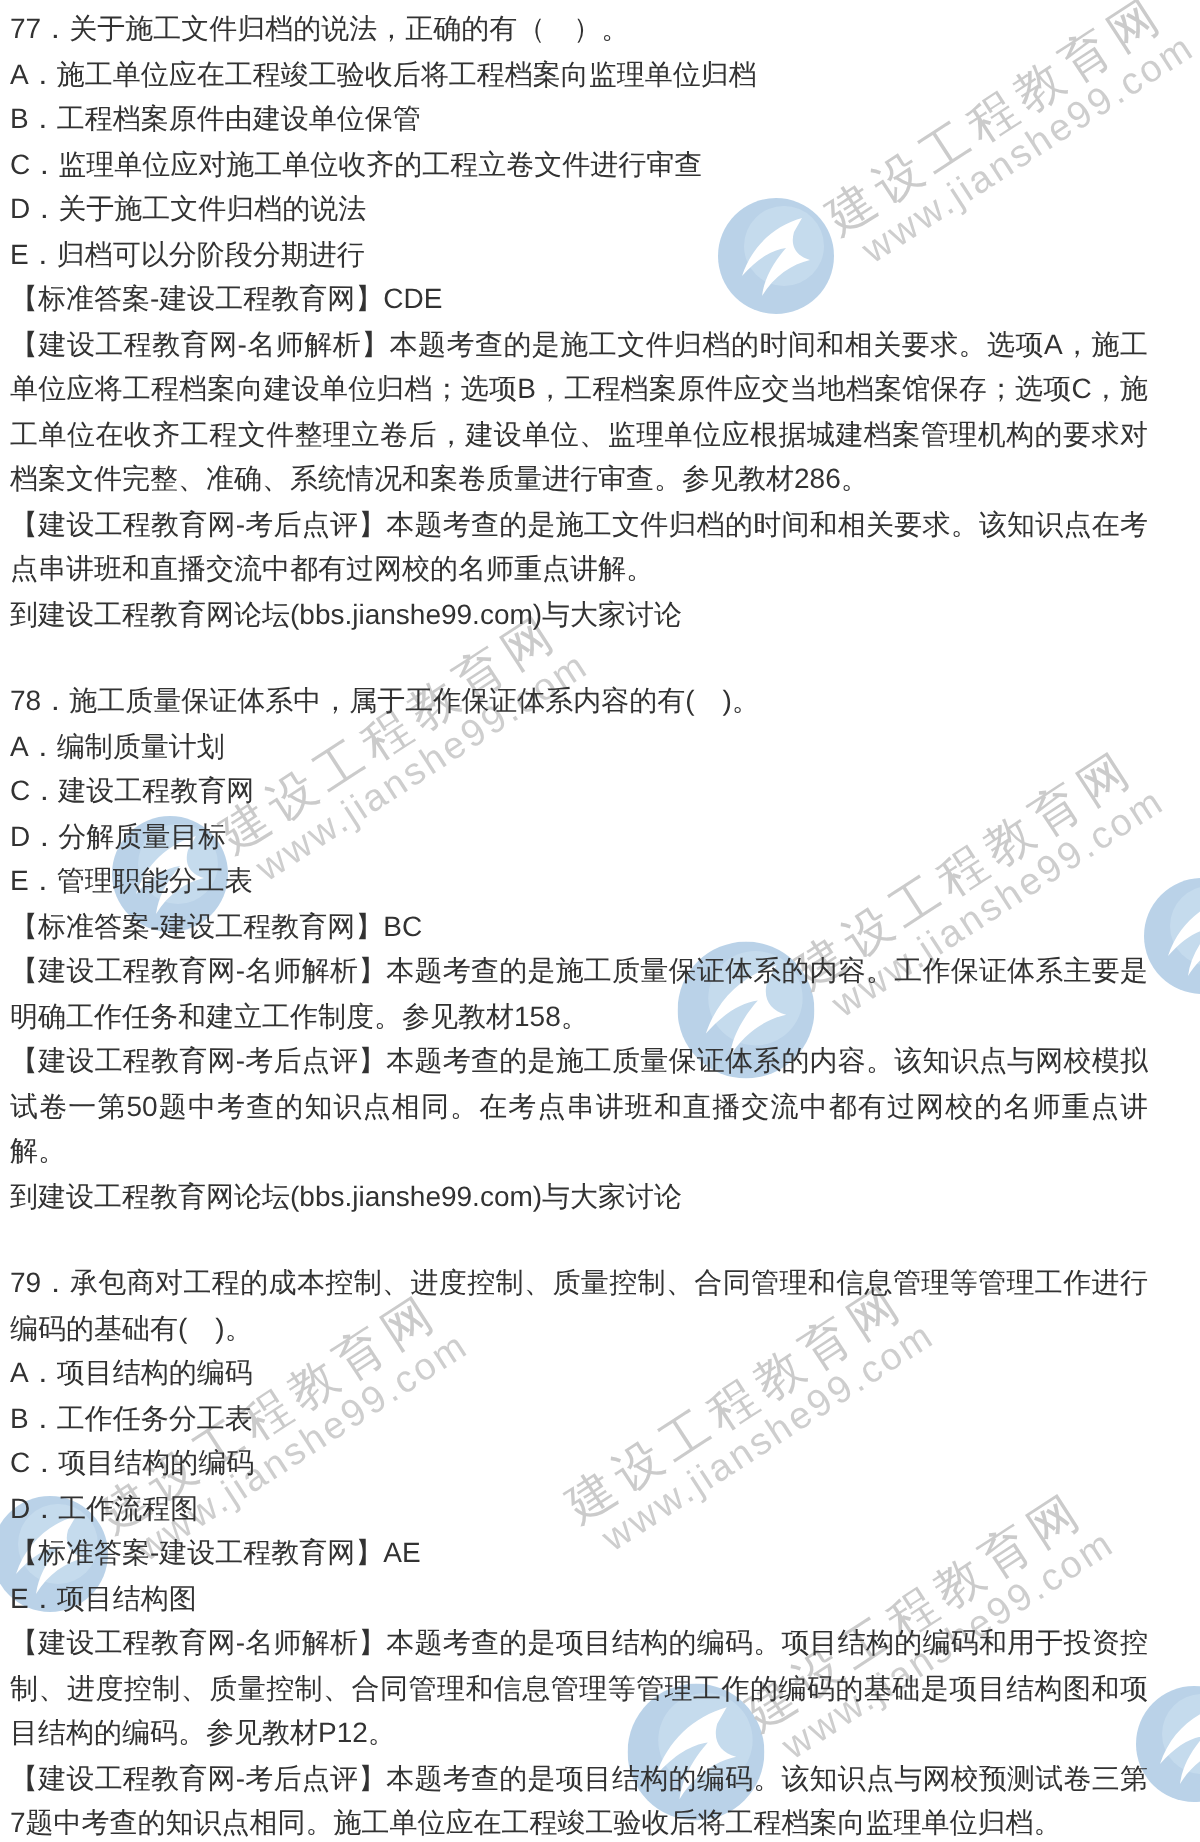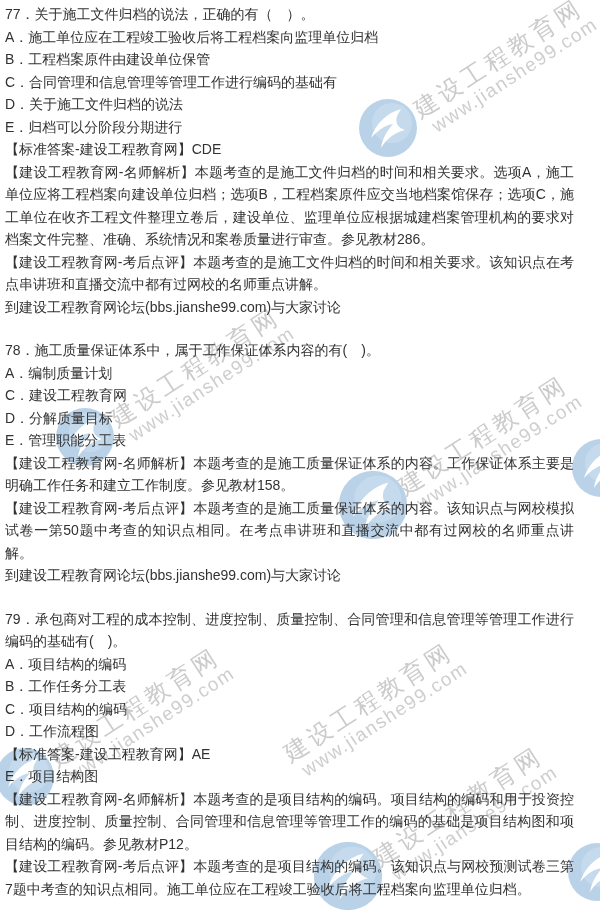--- a/index.html
+++ b/index.html
@@ -164,35 +164,36 @@
     </div>
 
   </div>
 
   <div class="content">
 
     <div class="q-block">
       <div class="line">77．关于施工文件归档的说法，正确的有（　）。</div>
       <div class="line">A．施工单位应在工程竣工验收后将工程档案向监理单位归档</div>
       <div class="line">B．工程档案原件由建设单位保管</div>
-      <div class="line">C．合同管理和信息管理等管理工作进行编码的基础有</div>
+      <div class="line">C．监理单位应对施工单位收齐的工程立卷文件进行审查</div>
       <div class="line">D．关于施工文件归档的说法</div>
       <div class="line">E．归档可以分阶段分期进行</div>
       <div class="line">【标准答案-建设工程教育网】CDE</div>
       <div class="line">【建设工程教育网-名师解析】本题考查的是施工文件归档的时间和相关要求。选项A，施工单位应将工程档案向建设单位归档；选项B，工程档案原件应交当地档案馆保存；选项C，施工单位在收齐工程文件整理立卷后，建设单位、监理单位应根据城建档案管理机构的要求对档案文件完整、准确、系统情况和案卷质量进行审查。参见教材286。</div>
       <div class="line">【建设工程教育网-考后点评】本题考查的是施工文件归档的时间和相关要求。该知识点在考点串讲班和直播交流中都有过网校的名师重点讲解。</div>
       <div class="line">到建设工程教育网论坛(bbs.jianshe99.com)与大家讨论</div>
     </div>
 
     <div class="q-block">
       <div class="line">78．施工质量保证体系中，属于工作保证体系内容的有(　)。</div>
       <div class="line">A．编制质量计划</div>
       <div class="line">C．建设工程教育网</div>
       <div class="line">D．分解质量目标</div>
       <div class="line">E．管理职能分工表</div>
+      <div class="line">【标准答案-建设工程教育网】BC</div>
       <div class="line">【建设工程教育网-名师解析】本题考查的是施工质量保证体系的内容。工作保证体系主要是明确工作任务和建立工作制度。参见教材158。</div>
       <div class="line">【建设工程教育网-考后点评】本题考查的是施工质量保证体系的内容。该知识点与网校模拟试卷一第50题中考查的知识点相同。在考点串讲班和直播交流中都有过网校的名师重点讲解。</div>
       <div class="line">到建设工程教育网论坛(bbs.jianshe99.com)与大家讨论</div>
     </div>
 
     <div class="q-block">
       <div class="line">79．承包商对工程的成本控制、进度控制、质量控制、合同管理和信息管理等管理工作进行编码的基础有(　)。</div>
       <div class="line">A．项目结构的编码</div>
       <div class="line">B．工作任务分工表</div>
       <div class="line">C．项目结构的编码</div>

